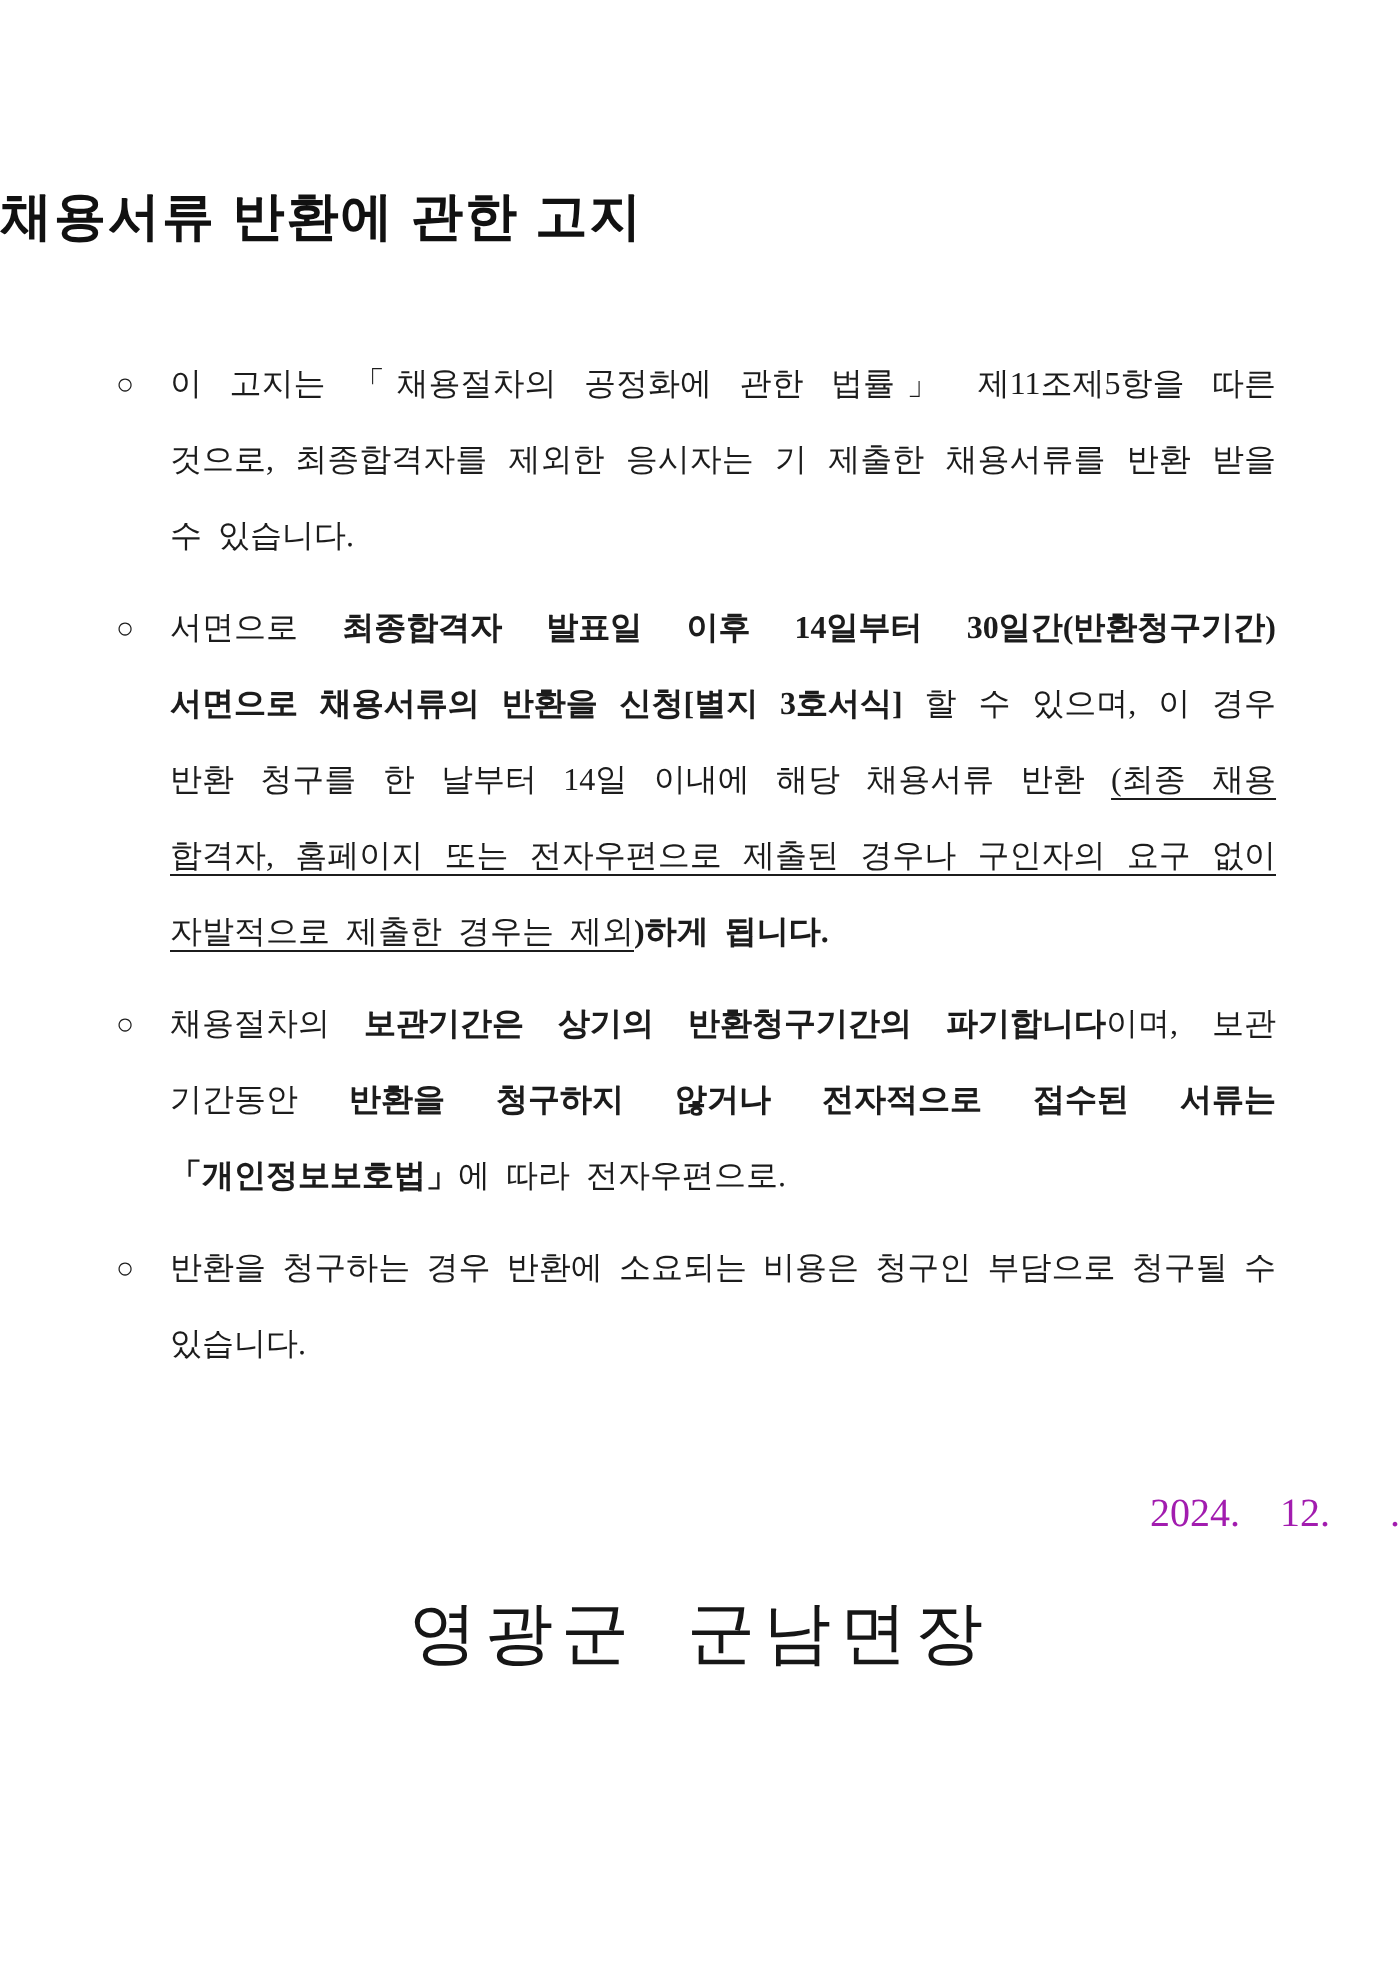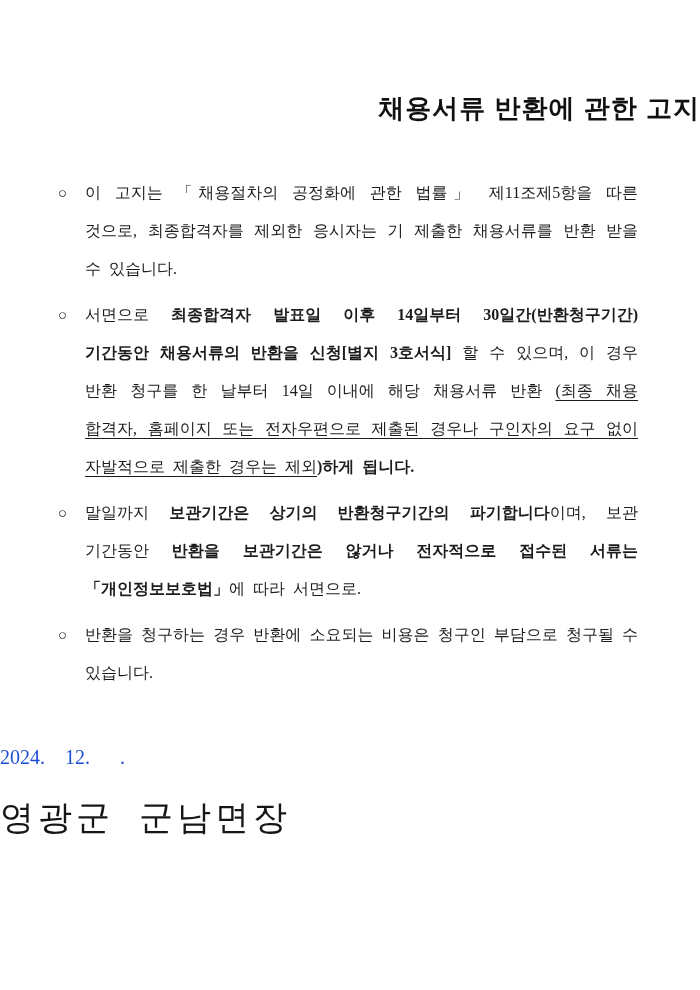--- a/index.html
+++ b/index.html
@@ -13,21 +13,21 @@
     height: 990px;
     background: #ffffff;
     color: #1c1c1c;
     font-family: "Liberation Serif", "DejaVu Serif", serif;
     overflow: hidden;
     box-sizing: border-box;
     padding-top: 92px;
   }
   .title {
     margin: 0;
-    text-align: right;
+    text-align: left;
     font-family: "Liberation Sans", "DejaVu Sans", sans-serif;
     font-size: 26px;
     font-weight: 800;
     letter-spacing: 1px;
     line-height: 32px;
     color: #111111;
   }
   .content {
     margin: 50px 62px 0 58px;
   }
@@ -47,49 +47,50 @@
     left: 0;
     top: 0;
     font-size: 15px;
     line-height: 38px;
   }
   .seg { font-weight: normal; }
   .seg.b { font-weight: bold; }
   .seg.u { text-decoration: underline; text-underline-offset: 4px; }
   .date-line {
     margin-top: 52px;
-    text-align: left;
+    text-align: right;
     font-size: 20px;
     line-height: 26px;
     white-space: pre;
-    color: #1d4ed8;
+    color: #a21caf;
   }
   .signature-line {
     margin-top: 28px;
+    text-align: center;
     font-size: 34px;
     line-height: 40px;
     letter-spacing: 4px;
     white-space: pre;
     color: #161616;
   }
 </style>
 </head>
 <body>
 
 <div class="page">
 
   <h1 class="title">채용서류 반환에 관한 고지</h1>
 
   <div class="content">
 
     <div class="para"><span class="bullet">○</span><span class="seg">이 고지는 「채용절차의 공정화에 관한 법률」 제11조제5항을 따른 것으로, 최종합격자를 제외한 응시자는 기 제출한 채용서류를 반환 받을 수 있습니다.</span></div>
 
-    <div class="para"><span class="bullet">○</span><span class="seg">서면으로 </span><span class="seg b">최종합격자 발표일 이후 14일부터 30일간(반환청구기간) 기간동안 채용서류의 반환을 신청[별지 3호서식]</span><span class="seg"> 할 수 있으며, 이 경우 반환 청구를 한 날부터 14일 이내에 해당 채용서류 반환 </span><span class="seg u">(최종 채용 합격자, 홈페이지 또는 전자우편으로 제출된 경우나 구인자의 요구 없이 자발적으로 제출한 경우는 제외</span><span class="seg b">)하게 됩니다.</span></div>
+    <div class="para"><span class="bullet">○</span><span class="seg">서면으로 </span><span class="seg b">최종합격자 발표일 이후 14일부터 30일간(반환청구기간) 서면으로 채용서류의 반환을 신청[별지 3호서식]</span><span class="seg"> 할 수 있으며, 이 경우 반환 청구를 한 날부터 14일 이내에 해당 채용서류 반환 </span><span class="seg u">(최종 채용 합격자, 홈페이지 또는 전자우편으로 제출된 경우나 구인자의 요구 없이 자발적으로 제출한 경우는 제외</span><span class="seg b">)하게 됩니다.</span></div>
 
-    <div class="para"><span class="bullet">○</span><span class="seg">말일까지 </span><span class="seg b">보관기간은 상기의 반환청구기간의 파기합니다</span><span class="seg">이며, 보관 기간동안 </span><span class="seg b">반환을 보관기간은 않거나 전자적으로 접수된 서류는 「개인정보보호법」</span><span class="seg">에 따라 서면으로.</span></div>
+    <div class="para"><span class="bullet">○</span><span class="seg">채용절차의 </span><span class="seg b">보관기간은 상기의 반환청구기간의 파기합니다</span><span class="seg">이며, 보관 기간동안 </span><span class="seg b">반환을 청구하지 않거나 전자적으로 접수된 서류는 「개인정보보호법」</span><span class="seg">에 따라 전자우편으로.</span></div>
 
     <div class="para"><span class="bullet">○</span><span class="seg">반환을 청구하는 경우 반환에 소요되는 비용은 청구인 부담으로 청구될 수 있습니다.</span></div>
 
   </div>
 
   <div class="date-line">2024.    12.      .</div>
 
   <div class="signature-line">영광군  군남면장</div>
 
 </div>

